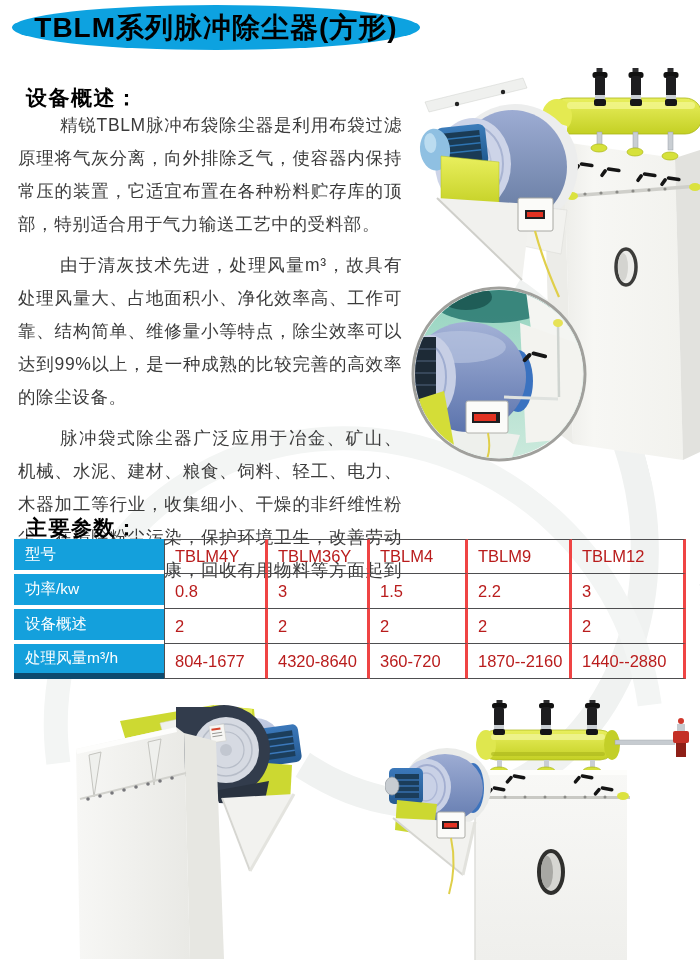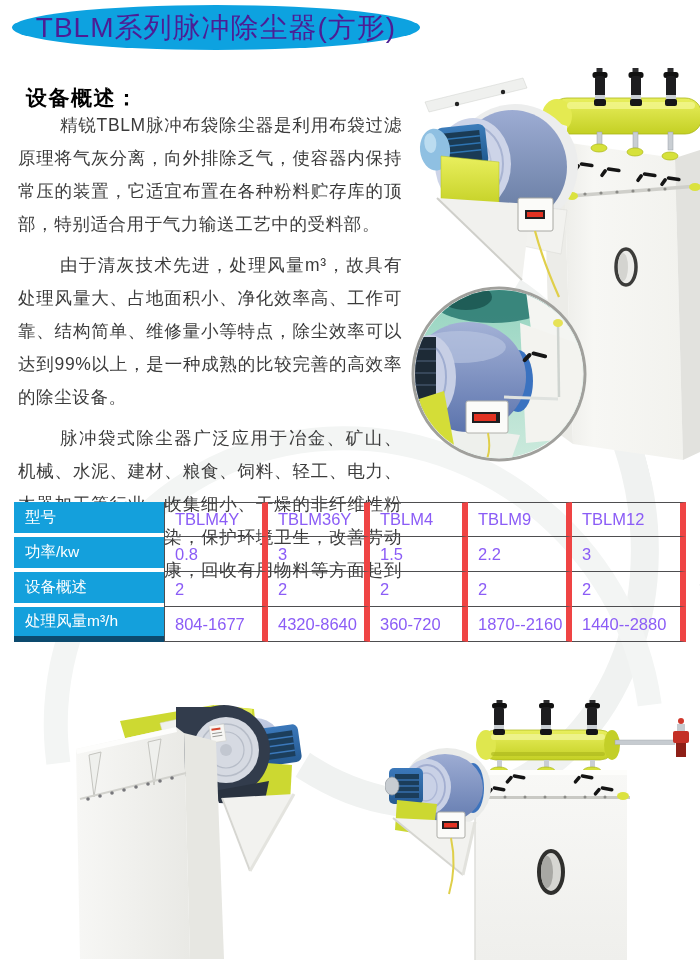--- a/index.html
+++ b/index.html
@@ -11,41 +11,41 @@
   .wm1{left:160px;top:235px;width:440px;height:530px;border:28px solid #f0f2f1;
        border-left-color:transparent;border-top-color:transparent;transform:rotate(-14deg);}
   .wm2{left:40px;top:430px;width:580px;height:560px;border:24px solid #f3f5f4;
        border-right-color:transparent;border-bottom-color:transparent;transform:rotate(38deg);}
   .wm3{left:430px;top:180px;width:330px;height:420px;border:22px solid #f2f4f3;
        border-left-color:transparent;border-bottom-color:transparent;transform:rotate(10deg);}
 
   
   .banner{position:absolute;left:12px;top:5px;width:408px;height:45px;background:#0da2e0;
           border-radius:50%;display:flex;align-items:center;justify-content:center;}
-  .banner span{color:#4c1d95;font-size:28px;font-weight:normal;letter-spacing:1px;white-space:nowrap;}
+  .banner span{color:#000000;font-size:28px;font-weight:bold;letter-spacing:1px;white-space:nowrap;}
 
   .sec-head{position:absolute;left:10px;margin:16px;font-size:21px;font-weight:bold;color:#000;
             letter-spacing:1.5px;}
   #overview-head{top:68px;}
   #params-head{top:498px;}
 
   .bodytext{position:absolute;left:10px;top:101px;width:400px;font-size:17.5px;line-height:33px;
             color:#3b3b3b;text-align:justify;letter-spacing:0.6px;font-weight:500;}
   .bodytext p{margin:8px;text-indent:2.4em;}
 
   
-  table.params{position:absolute;left:14px;top:502px;border-collapse:separate;border-spacing:0;
+  table.params{position:absolute;left:14px;top:539px;border-collapse:separate;border-spacing:0;
                table-layout:fixed;}
   table.params th,table.params td{box-sizing:border-box;height:35px;vertical-align:middle;
                white-space:nowrap;overflow:hidden;}
   table.params th{width:150px;background:#14a0dc;color:#ffffff;font-weight:normal;font-size:15.5px;
                text-align:left;padding:0 0 0 11px;border:0;border-bottom:4px solid #ffffff;}
   table.params tr:last-child th{border-bottom:6px solid #0c4a6e;}
-  table.params td{background:transparent;border-right:6px solid #ef4444;border-bottom:1px solid #4e4e50;
-               font-size:16.5px;color:#8b5cf6;padding:0 0 0 10px;}
+  table.params td{background:transparent;border-right:3px solid #ef4444;border-bottom:1px solid #4e4e50;
+               font-size:16.5px;color:#b91c1c;padding:0 0 0 10px;}
   table.params tr:first-child td{border-top:1px solid #4e4e50;}
   table.params td:nth-child(2){border-left:1px solid #4e4e50;}
 
   .photo{position:absolute;}
   #photo-main{left:415px;top:68px;}
   #photo-inset{left:408px;top:285px;}
   #photo-bl{left:64px;top:701px;}
   #photo-br{left:385px;top:700px;}
 </style>
 </head>

